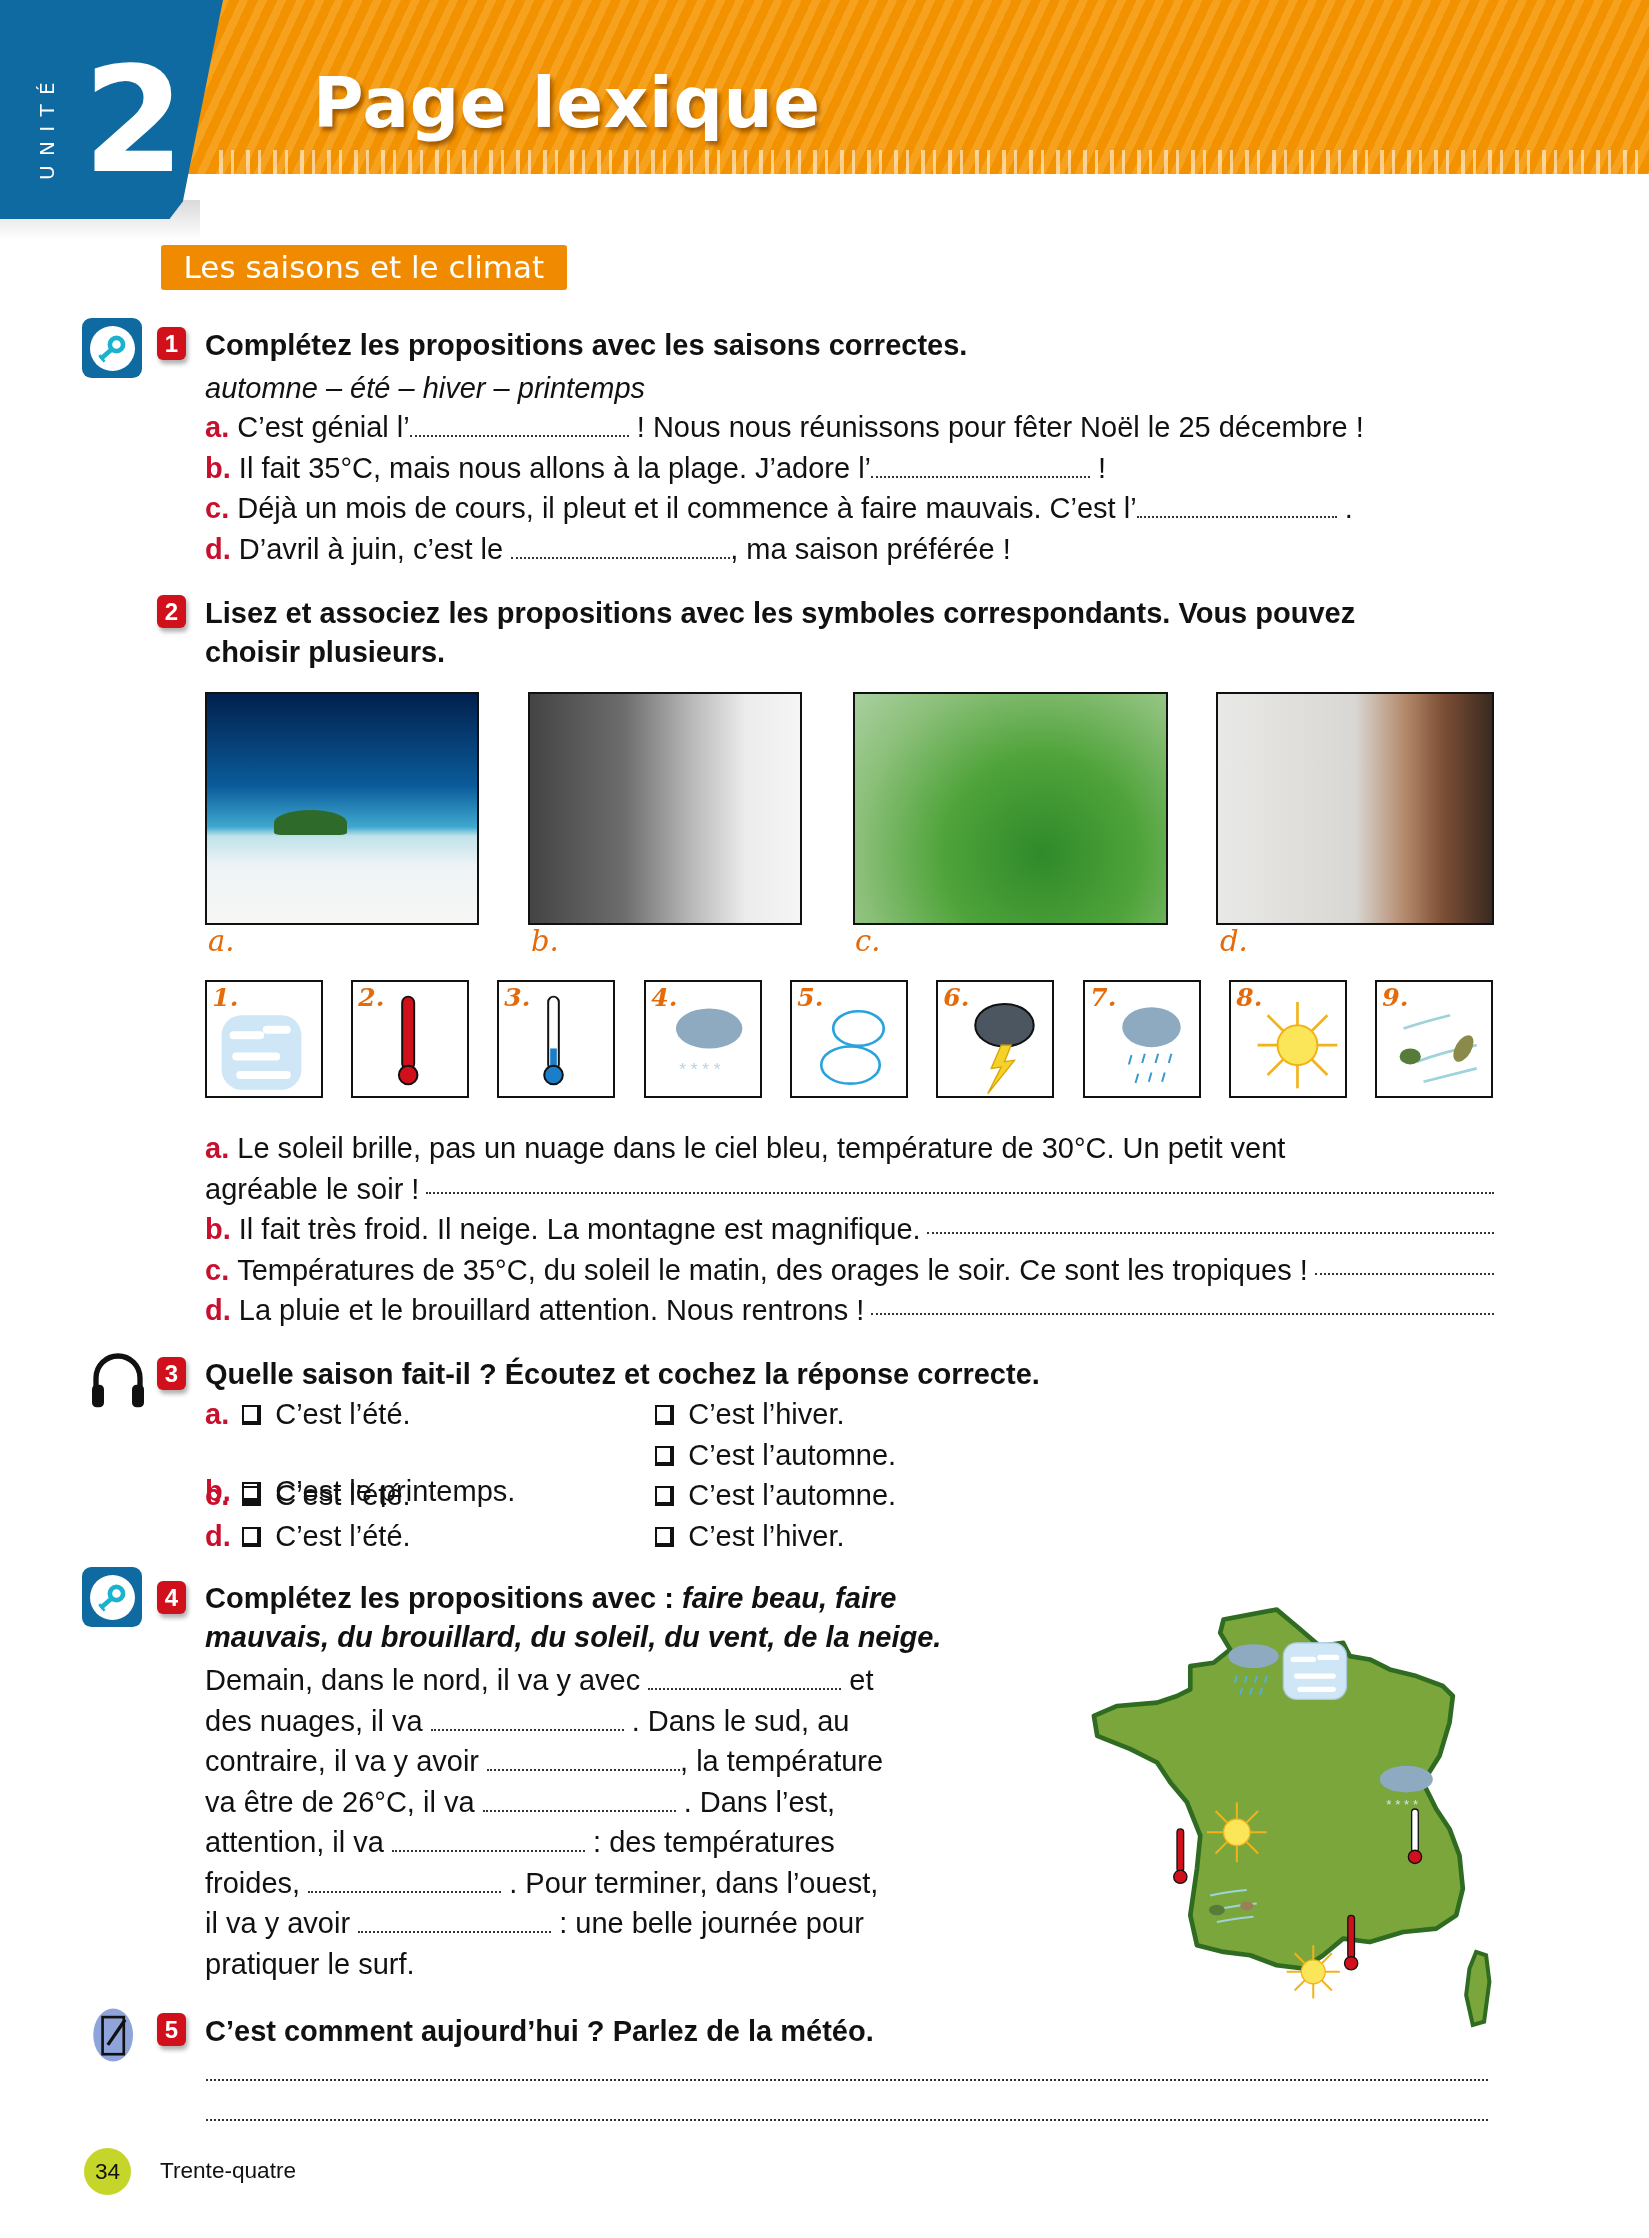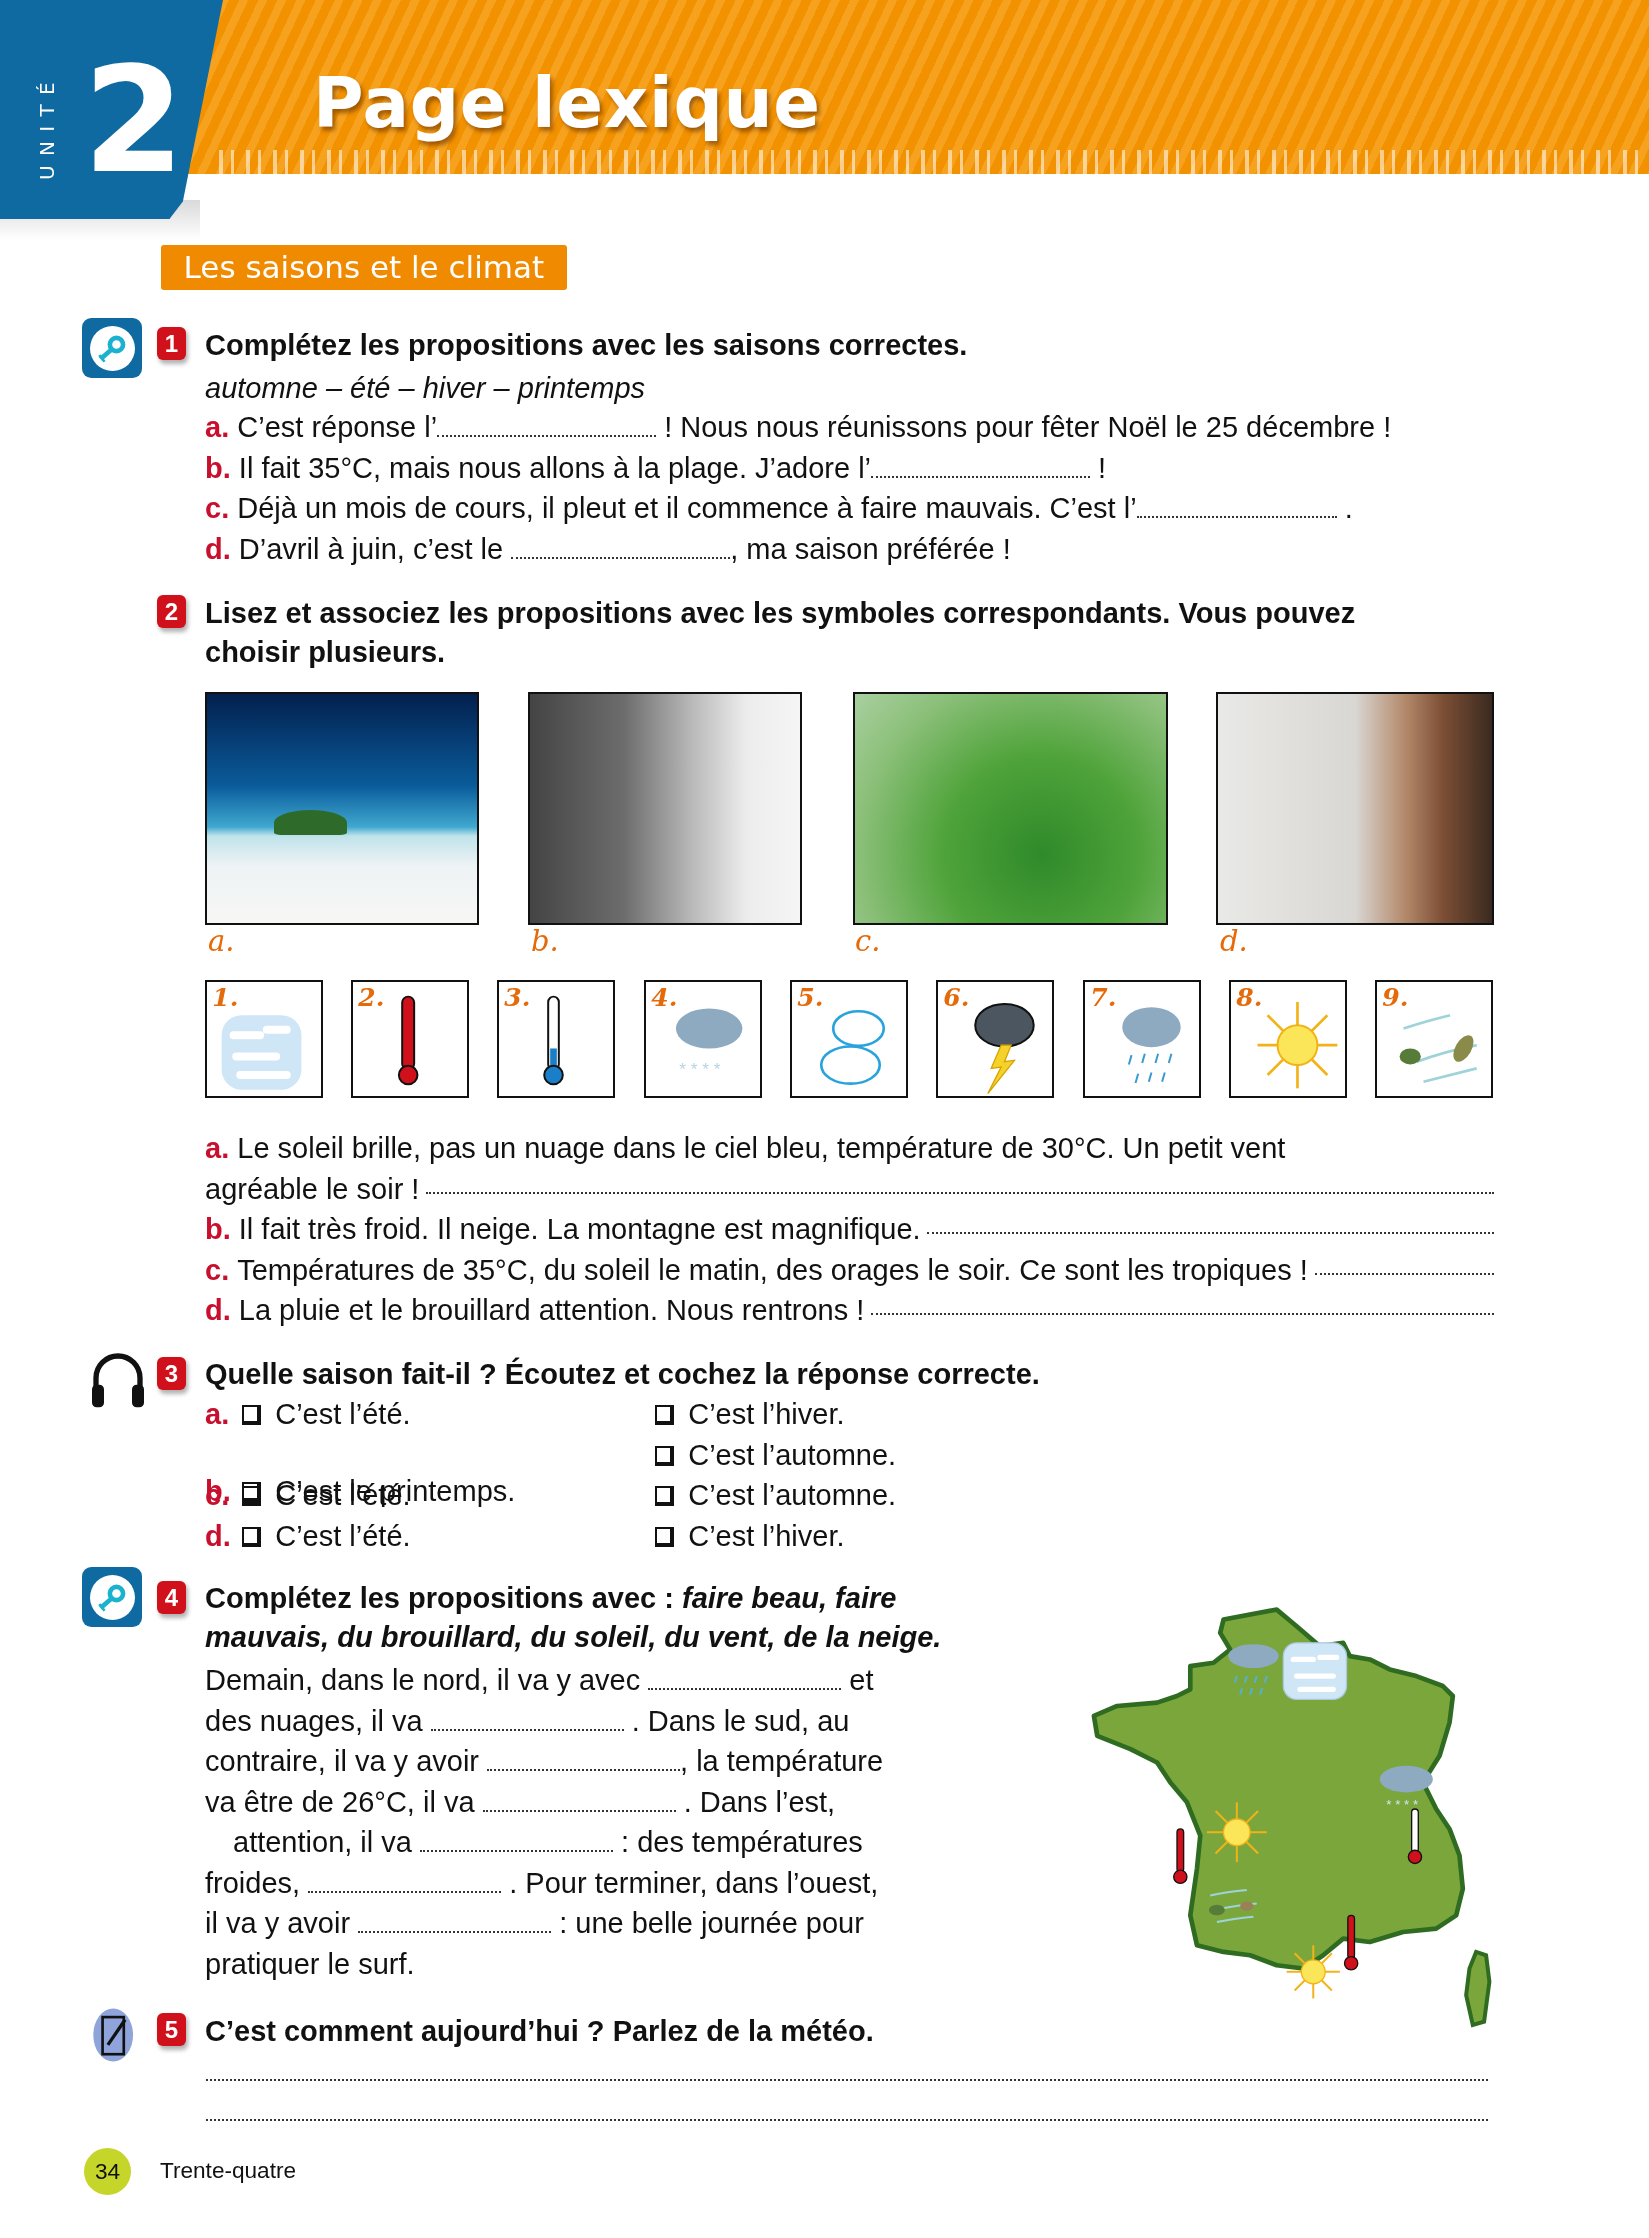--- a/index.html
+++ b/index.html
@@ -70,21 +70,21 @@
       <line x1="14" y1="44" x2="22" y2="54" stroke="#1bb2cf" stroke-width="4"></line>
     </svg>
   </div>
 </div>
 <div class="abs num-badge" style="left:157px;top:327px;">1</div>
 <div class="abs q-title" style="left:205px;top:325px;">Complétez les propositions avec les saisons correctes.</div>
 <div class="abs body-text" style="left:205px;top:368px;font-style:italic;">automne – été – hiver – printemps</div>
 
 <div class="abs body-text" style="left:205px;top:407px;">
   <span class="lbl">a.</span>
-  <span>C’est réponse l’</span><span class="fill" style="width:219px;"></span><span> ! Nous nous réunissons pour fêter Noël le 25 décembre !</span>
+  <span>C’est génial l’</span><span class="fill" style="width:219px;"></span><span> ! Nous nous réunissons pour fêter Noël le 25 décembre !</span>
 </div>
 <div class="abs body-text" style="left:205px;top:448px;">
   <span class="lbl">b.</span>
   <span>Il fait 35°C, mais nous allons à la plage. J’adore l’</span><span class="fill" style="width:219px;"></span><span> !</span>
 </div>
 <div class="abs body-text" style="left:205px;top:488px;">
   <span class="lbl">c.</span>
   <span>Déjà un mois de cours, il pleut et il commence à faire mauvais. C’est l’</span><span class="fill" style="width:200px;"></span><span> .</span>
 </div>
 <div class="abs body-text" style="left:205px;top:529px;">
@@ -250,21 +250,21 @@
 <div class="abs num-badge" style="left:157px;top:1581px;">4</div>
 <div class="abs q-title" style="left:205px;top:1578px;">
   <span>Complétez les propositions avec : </span><i>faire beau, faire</i>
 </div>
 <div class="abs q-title" style="left:205px;top:1617px;font-style:italic;">mauvais, du brouillard, du soleil, du vent, de la neige.</div>
 
 <div class="abs body-text" style="left:205px;top:1660px;"><span>Demain, dans le nord, il va y avec </span><span class="fill" style="width:193px;"></span><span> et</span></div>
 <div class="abs body-text" style="left:205px;top:1701px;"><span>des nuages, il va </span><span class="fill" style="width:193px;"></span><span> . Dans le sud, au</span></div>
 <div class="abs body-text" style="left:205px;top:1741px;"><span>contraire, il va y avoir </span><span class="fill" style="width:193px;"></span><span>, la température</span></div>
 <div class="abs body-text" style="left:205px;top:1782px;"><span>va être de 26°C, il va </span><span class="fill" style="width:193px;"></span><span> . Dans l’est,</span></div>
-<div class="abs body-text" style="left:205px;top:1822px;margin-left:28px;"><span>attention, il va </span><span class="fill" style="width:193px;"></span><span> : des températures</span></div>
+<div class="abs body-text" style="left:205px;top:1822px;"><span>attention, il va </span><span class="fill" style="width:193px;"></span><span> : des températures</span></div>
 <div class="abs body-text" style="left:205px;top:1863px;"><span>froides, </span><span class="fill" style="width:193px;"></span><span> . Pour terminer, dans l’ouest,</span></div>
 <div class="abs body-text" style="left:205px;top:1903px;"><span>il va y avoir </span><span class="fill" style="width:193px;"></span><span> : une belle journée pour</span></div>
 <div class="abs body-text" style="left:205px;top:1944px;"><span>pratiquer le surf.</span></div>
 
 <div class="abs" style="left:1077px;top:1583px;">
   <svg width="426" height="452" viewBox="0 0 640 680">
     <path d="M220 55 L300 40 L330 65 L365 95 L400 90 L410 110 L440 115 L470 130 L510 140 L550 155 L565 170 L560 210 L545 260 L520 300 L540 340 L560 370 L575 410 L580 460 L570 500 L540 520 L490 525 L440 540 L400 535 L370 560 L340 580 L300 575 L260 560 L220 555 L180 545 L170 500 L180 430 L185 380 L165 330 L140 300 L120 270 L80 250 L30 230 L25 200 L60 185 L120 180 L150 170 L170 160 L170 125 L205 120 L230 100 L215 75 Z" fill="#7aa63c" stroke="#2f6b20" stroke-width="7" stroke-linejoin="round"></path>
     <path d="M600 555 L615 560 L620 600 L612 660 L595 665 L585 620 L590 580 Z" fill="#7aa63c" stroke="#2f6b20" stroke-width="6"></path>
     <g>
         <ellipse cx="265" cy="110" rx="38" ry="18" fill="#8eaac0"></ellipse>

